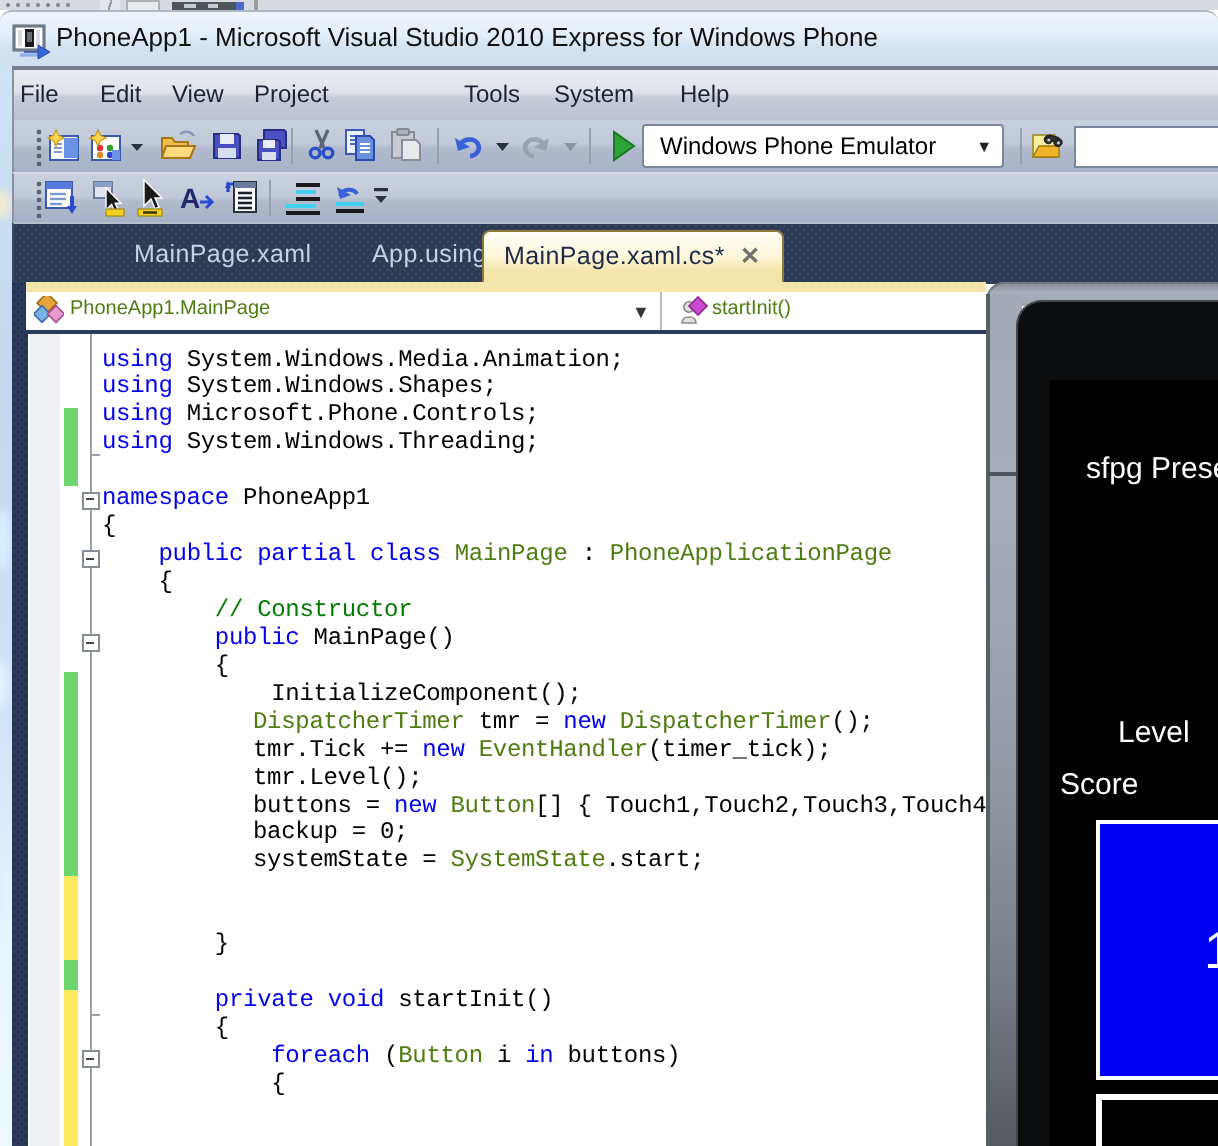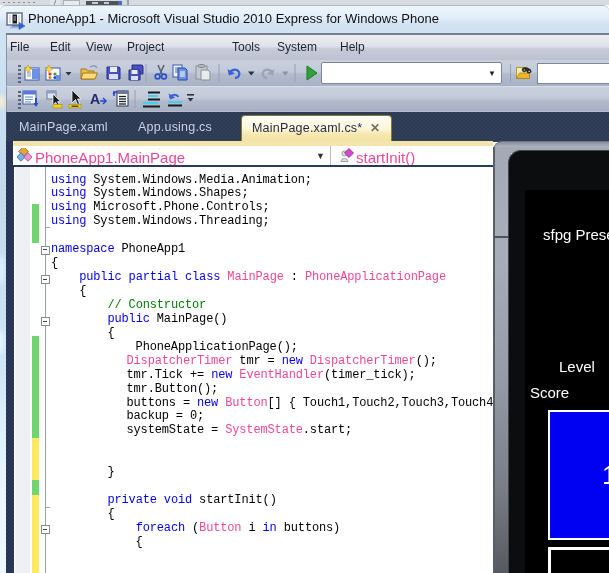--- a/index.html
+++ b/index.html
@@ -30,52 +30,52 @@
   #toolbar2{left:6px;top:85.5px;width:603px;height:25.5px;
     background:linear-gradient(to bottom,#cad1de 0%,#c2cad9 45%,#b2bbcd 55%,#a6b0c4 100%);
     border-left:1px solid #8b93a2;border-top:1px solid #d6dbe4;}
   .grip{position:absolute;width:3px;background-image:radial-gradient(circle at 1.5px 2px,#5a6578 1.2px,rgba(0,0,0,0) 1.3px);background-size:3px 4px;}
   .tsep{position:absolute;width:1px;background:#97a0b0;}
   
   #tabwell{left:6px;top:111px;width:603px;height:30px;background:#2d3a53;
     background-image:radial-gradient(circle at 1px 1px,#3c4963 0.55px,rgba(0,0,0,0) 0.8px),
       radial-gradient(circle at 3px 3px,#3c4963 0.55px,rgba(0,0,0,0) 0.8px);
     background-size:4px 4px;border-left:1px solid #3c4a66;border-top:1px solid #b7bfcc;}
-  .itab{position:absolute;top:8px;font-size:12.5px;letter-spacing:0.2px;color:#c9d1e4;}
+  .itab{position:absolute;top:8px;font-size:12.5px;letter-spacing:0.2px;color:#c9d1e4;margin-left:48px;}
   #activetab{position:absolute;left:234px;top:3px;width:149px;height:27px;
     background:linear-gradient(to bottom,#fffef7 0%,#fdf6da 45%,#f6e7ae 70%,#f3e2a2 100%);
     border:1px solid #8a7a3a;border-bottom:none;border-radius:4px 4px 0 0;}
   #activetab .txt{position:absolute;left:10px;top:5px;font-size:12.5px;letter-spacing:0.2px;color:#1c2946;}
   #activetab .x{position:absolute;left:128px;top:4.5px;font-size:12px;font-weight:bold;color:#72726a;}
   
   #creamstrip{left:13px;top:140.5px;width:480px;height:5px;background:#f3e5ab;}
   #navbar{left:13px;top:145.5px;width:480px;height:19px;background:#fff;}
   #navsep{left:330px;top:145.5px;width:1px;height:19px;background:#b8bcc4;}
   #navborder{left:13px;top:164.5px;width:480px;height:2.5px;background:#2a3a5c;}
-  .navtxt{position:absolute;font-size:15px;color:#ec4899;}
+  .navtxt{position:absolute;font-size:10px;color:#4d7c0f;}
   .navarrow{position:absolute;font-size:9px;color:#333;}
   
   #leftnavy{left:6px;top:141px;width:8px;height:432px;background:#2b3a5a;
     background-image:radial-gradient(circle at 1px 1px,#1e2a42 0.55px,rgba(0,0,0,0) 0.8px),
       radial-gradient(circle at 3px 3px,#1e2a42 0.55px,rgba(0,0,0,0) 0.8px);
     background-size:4px 4px;}
   
   #editor{left:14px;top:167px;width:479px;height:406px;background:#fff;overflow:hidden;}
   #indmargin{left:15px;top:167px;width:15px;height:406px;background:#eef0f3;}
   .cbar{position:absolute;left:31.5px;width:7px;}
   #foldline{left:44.5px;top:167px;width:1px;height:406px;background:#9aa0a8;}
   .foldbox{position:absolute;left:40.5px;width:7px;height:7px;background:#fff;border:1px solid #868c96;}
   .foldbox::after{content:"";position:absolute;left:1.5px;top:2.8px;width:4px;height:1.2px;background:#444;}
   .ffoot{position:absolute;left:44.5px;width:5px;height:1px;background:#9aa0a8;}
   #code{left:51px;top:173.5px;width:442px;height:408px;overflow:hidden;
     font-family:"Liberation Mono",monospace;font-size:12px;line-height:13.95px;
     letter-spacing:-0.15px;white-space:normal;color:#000;}
   #code .ln{height:13.95px;white-space:pre;}
   #code .sh{padding-left:75.5px;}
-  .k{color:#0000ee;} .t{color:#ec4899;} .c{color:#007c00;}
+  .k{color:#0000ee;} .t{color:#4d7c0f;} .c{color:#007c00;}
   
   #emuframe-top{left:493px;top:140.5px;width:116px;height:11px;
     background:linear-gradient(to bottom,#878f9b,#aab1bc 40%,#9ba3af);border-radius:9px 0 0 0;
     border-top:1px solid #6f7680;border-left:1px solid #6f7680;}
   #emuframe-left{left:493px;top:147px;width:16px;height:426px;
     background:linear-gradient(to bottom,#a3aab5 0%,#a8aeb9 25%,#949ba6 55%,#787e87 80%,#56595f 100%);
     border-left:2px solid #5a5f66;}
   #emuseam{left:494px;top:236px;width:15px;height:1.5px;background:#4e545c;}
   #bezel{left:508px;top:150px;width:101px;height:423px;background:#0c0d0e;
     border-radius:13px 0 0 0;border-top:1.5px solid #43464b;border-left:1.5px solid #43464b;}
@@ -212,20 +212,21 @@
         <path d="M14.5 4 L13 10.5 L7 8.5 Z" fill="#9aa4b4"></path>
       </g>
       <path d="M281 11.5 l6.5 0 l-3.25 4 z" fill="#8a94a4"></path>
       <line x1="294" y1="4" x2="294" y2="22" stroke="#97a0b0"></line>
 
       <path d="M306 6 L306 20 L316 13 Z" fill="#2fa33a" stroke="#1a7a24"></path>
     </svg>
 
     <div style="position:absolute;left:314px;top:2.5px;width:179px;height:20px;background:#fff;
          border:1px solid #7a8699;border-radius:2px;">
+      <div style="position:absolute;left:8px;top:3px;font-size:12px;color:#000;">Windows Phone Emulator</div>
       <div style="position:absolute;right:5px;top:6px;font-size:8px;color:#222;">▼</div>
     </div>
     <div class="tsep" style="left:502.5px;top:4px;height:18px;"></div>
     <svg width="20" height="20" style="position:absolute;left:509px;top:6px;">
       <rect x="0.5" y="1.5" width="11" height="11" fill="#f7ef9f" stroke="#a89a40"></rect>
       <path d="M0.5 12.5 L3.5 7 L13.5 7 L13.5 12.5 Z" fill="#f0b42a" stroke="#9a7a10" stroke-width="0.7"></path>
       <g fill="#2e2e30" stroke="#18181a" stroke-width="0.5">
         <circle cx="8.2" cy="3.8" r="2.1"></circle>
           <circle cx="13" cy="5.2" r="2.1"></circle>
         <rect x="8.5" y="2" width="4.5" height="2.6" transform="rotate(16 10.5 3)"></rect>
@@ -350,24 +351,24 @@
 <div class="ln"><span class="k">using</span> Microsoft.Phone.Controls;</div>
 <div class="ln"><span class="k">using</span> System.Windows.Threading;</div>
 <div class="ln"></div>
 <div class="ln"><span class="k">namespace</span> PhoneApp1</div>
 <div class="ln">{</div>
 <div class="ln">    <span class="k">public</span> <span class="k">partial</span> <span class="k">class</span> <span class="t">MainPage</span> : <span class="t">PhoneApplicationPage</span></div>
 <div class="ln">    {</div>
 <div class="ln">        <span class="c">// Constructor</span></div>
 <div class="ln">        <span class="k">public</span> MainPage()</div>
 <div class="ln">        {</div>
-<div class="ln">            PhoneApplicationPage();</div>
+<div class="ln">            InitializeComponent();</div>
 <div class="ln sh"><span class="t">DispatcherTimer</span> tmr = <span class="k">new</span> <span class="t">DispatcherTimer</span>();</div>
 <div class="ln sh">tmr.Tick += <span class="k">new</span> <span class="t">EventHandler</span>(timer_tick);</div>
-<div class="ln sh">tmr.Button();</div>
+<div class="ln sh">tmr.Level();</div>
 <div class="ln sh">buttons = <span class="k">new</span> <span class="t">Button</span>[] { Touch1,Touch2,Touch3,Touch4</div>
 <div class="ln sh">backup = 0;</div>
 <div class="ln sh">systemState = <span class="t">SystemState</span>.start;</div>
 <div class="ln"></div>
 <div class="ln"></div>
 <div class="ln">        }</div>
 <div class="ln"></div>
 <div class="ln">        <span class="k">private</span> <span class="k">void</span> startInit()</div>
 <div class="ln">        {</div>
 <div class="ln">            <span class="k">foreach</span> (<span class="t">Button</span> i <span class="k">in</span> buttons)</div>

